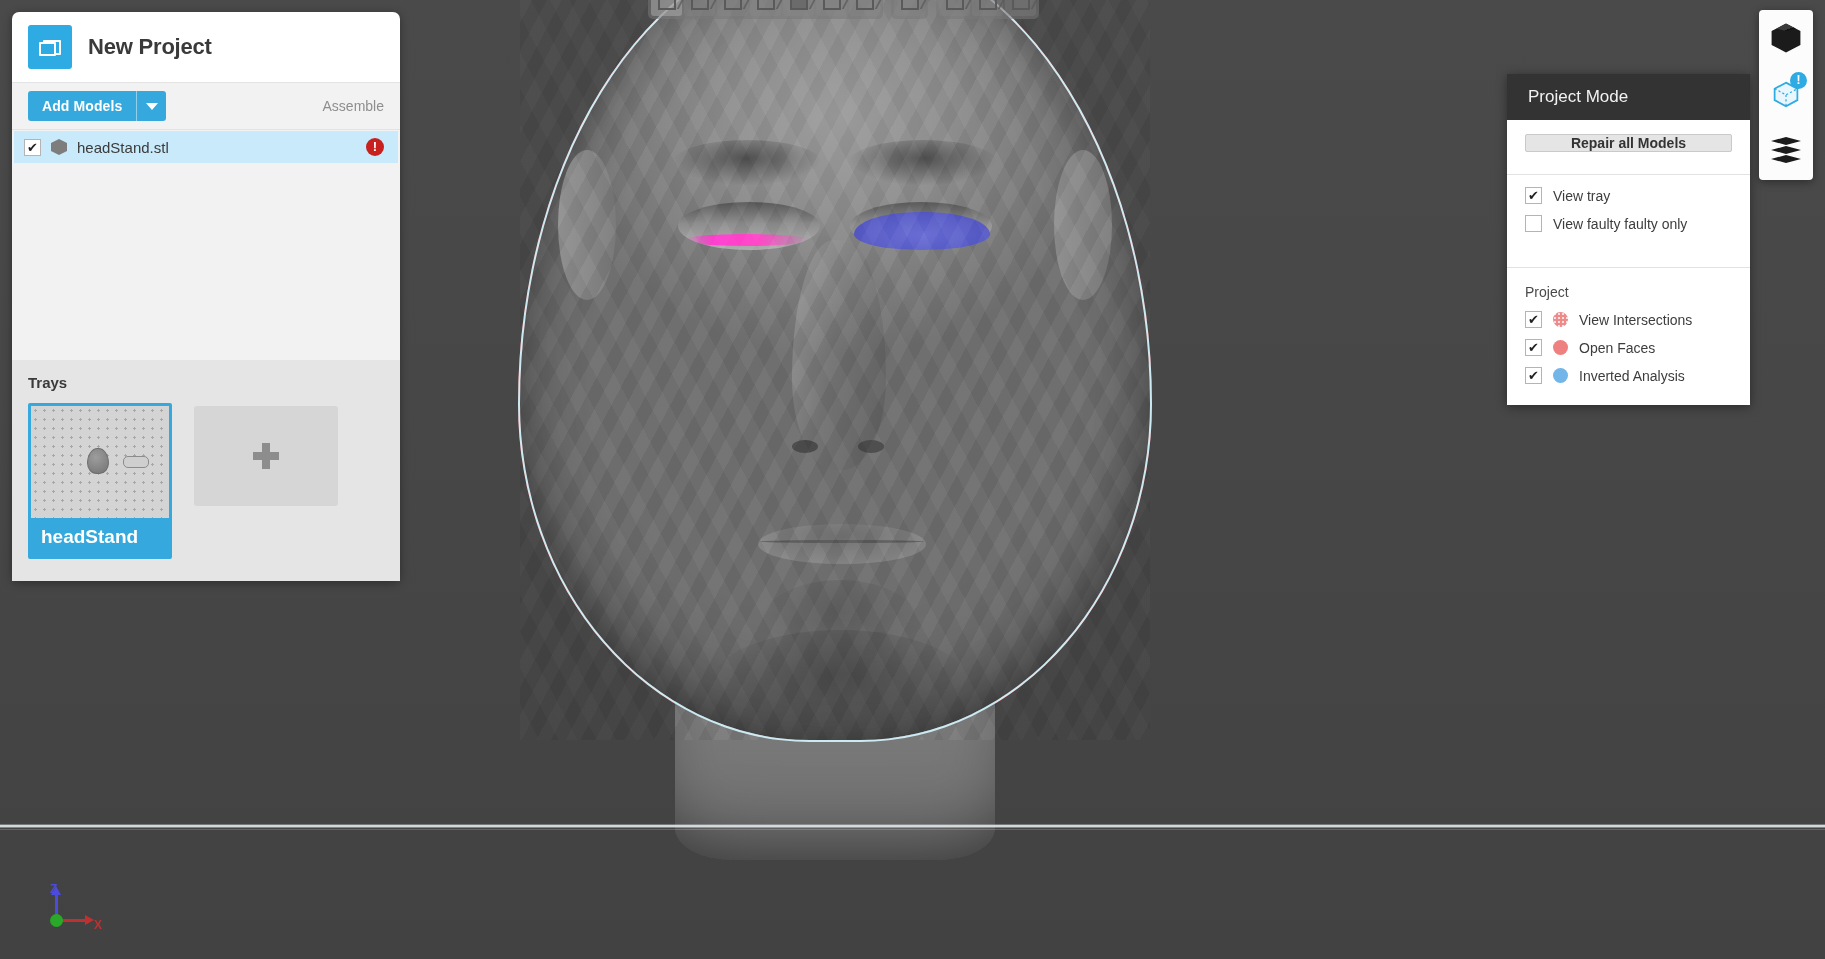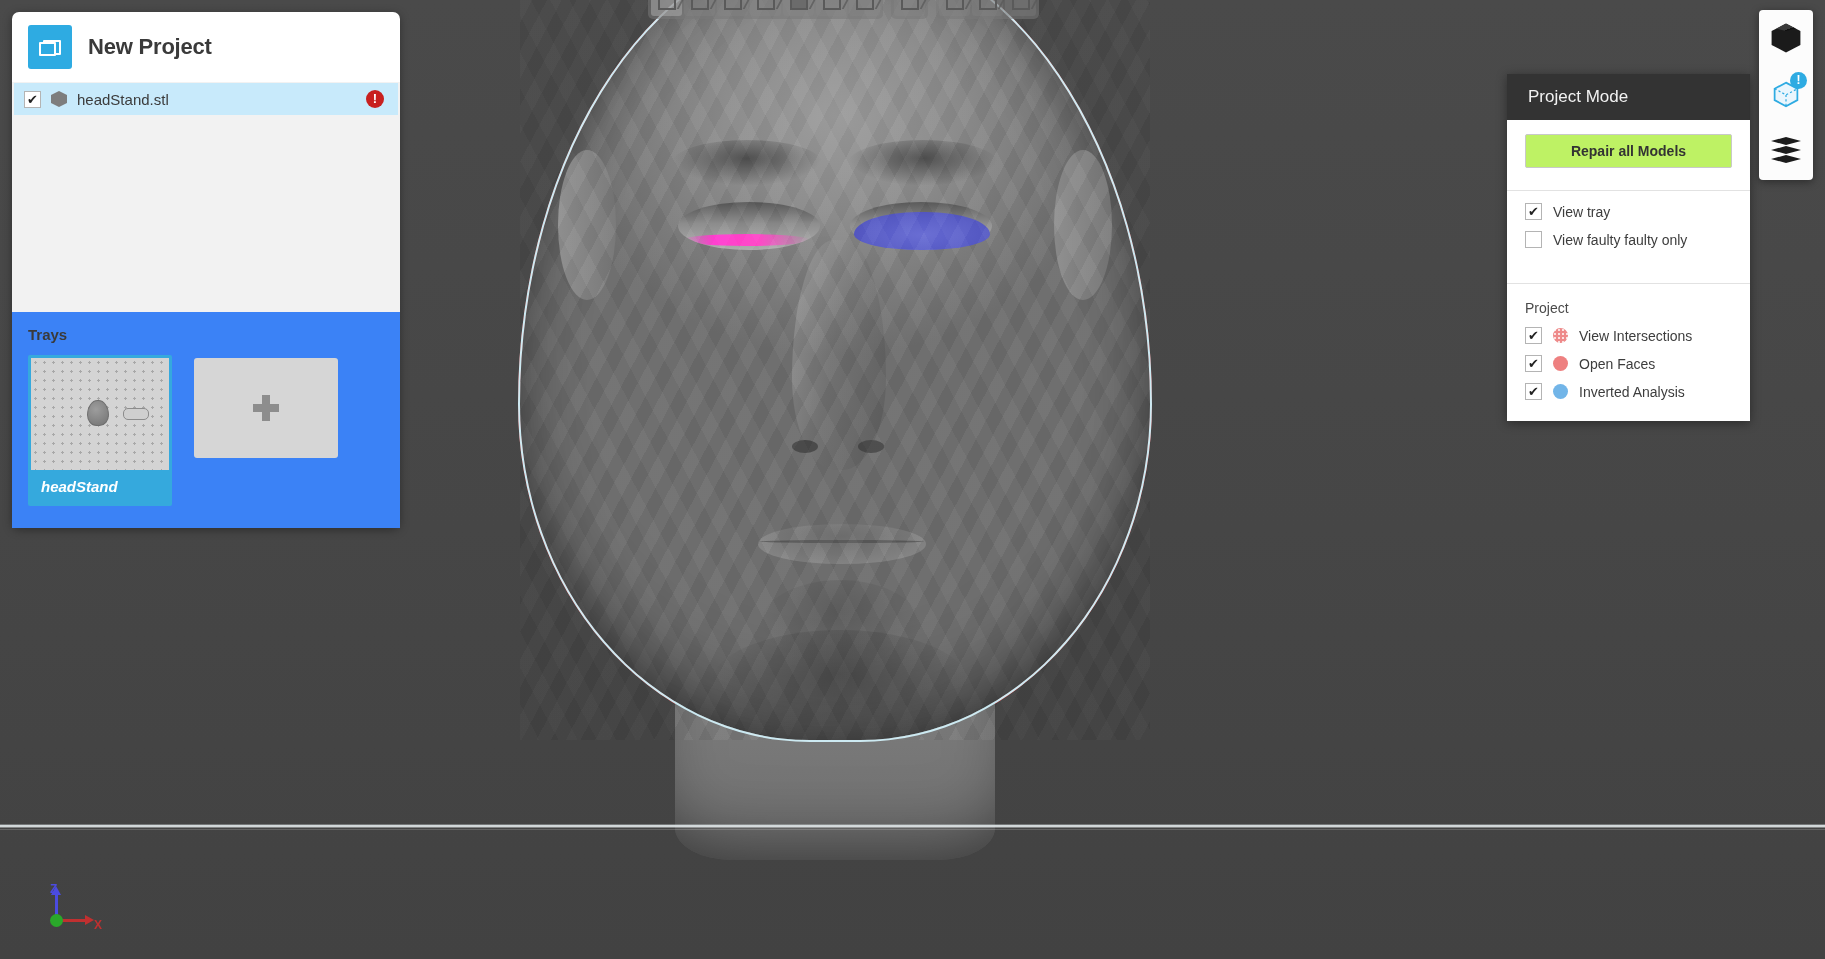--- a/index.html
+++ b/index.html
@@ -257,21 +257,21 @@
     clip-path: polygon(50% 0%, 100% 25%, 100% 75%, 50% 100%, 0% 75%, 0% 25%);
   }
   .model-name { font-size: 15px; color:#3b3b3b; flex:1; }
   .error-badge {
     width: 18px; height: 18px; border-radius: 50%;
     background: #c8201f; color:#fff;
     font-size: 13px; font-weight: bold; line-height: 18px;
     text-align:center; flex:0 0 auto; cursor:pointer;
   }
 
-  .trays-section { padding: 14px 5px 22px 16px; background:#3b82f6; }
+  .trays-section { padding: 14px 5px 22px 16px; background:#e5e5e5; }
   .trays-title { font-size: 15px; font-weight: bold; color:#3a3a3a; margin-bottom: 12px; }
   .tray-row { display:flex; gap: 22px; align-items:flex-start; }
   .tray-card {
     width: 144px; border: 3px solid #35a9dd; border-radius: 2px;
     cursor:pointer; overflow:hidden;
   }
   .tray-thumb {
     height: 112px;
     background-color: #d4d4d4;
     background-image: radial-gradient(circle, #a8a8a8 1px, transparent 1.2px);
@@ -283,22 +283,22 @@
     border-radius: 48% 48% 42% 42% / 58% 58% 42% 42%;
     background: radial-gradient(circle at 40% 35%, #9d9d9d, #737373);
     border:1px solid #6e6e6e;
   }
   .tray-mini-part {
     position:absolute; left: 92px; top: 50px; width: 26px; height: 12px;
     border:1px solid #8c8c8c; border-radius: 5px;
     background: #cfcfcf;
   }
   .tray-label {
-    background: #35a9dd; color:#fff; font-style: italic; font-weight:bold;
-    font-size: 15px; padding: 8px 10px;
+    background: #35a9dd; color:#fff; font-weight:bold;
+    font-size: 19px; padding: 8px 10px;
   }
   .tray-add {
     width: 144px; height: 100px; background:#d6d6d6; border-radius: 3px;
     display:flex; align-items:center; justify-content:center; cursor:pointer;
     margin-top: 3px;
   }
   .plus-glyph { position:relative; width: 26px; height: 26px; }
   .plus-glyph::before, .plus-glyph::after {
     content:""; position:absolute; background:#8d8d8d;
   }
@@ -312,22 +312,22 @@
     background:#fff;
     box-shadow: 0 2px 10px rgba(0,0,0,.4);
     z-index: 40;
   }
   .ap-header {
     background:#333333; color:#f2f2f2;
     font-size: 17px; padding: 13px 21px;
   }
   .ap-body { padding: 14px 18px 8px 18px; }
   .btn-repair {
-    width: 100%; padding: 8px 0;
-    background: #bef264; border: 1px solid #c9c9c9; border-radius: 2px;
+    width: 100%; padding: 0 0;
+    background: #e5e5e5; border: 1px solid #c9c9c9; border-radius: 2px;
     font-family:"Liberation Sans", sans-serif;
     font-size: 14px; font-weight: bold; color:#333; cursor:pointer;
   }
   .ap-divider { height:1px; background:#e2e2e2; margin: 14px 0 0 0; }
   .ap-checks { padding: 12px 18px 10px 18px; }
   .ap-check {
     display:flex; align-items:center; gap: 11px;
     margin-bottom: 11px; cursor:pointer;
   }
   .ap-check .chk { width:17px; height:17px; }
@@ -487,20 +487,29 @@
   <div class="project-header">
     <div class="folder-icon">
       <span class="folder-glyph">
         <span class="back"></span>
           <span class="front"></span>
       </span>
     </div>
     <div class="project-title">New Project</div>
   </div>
 
+  <div class="models-toolbar">
+    <div class="add-models-group">
+      <button class="btn-add-models">Add Models</button>
+      <button class="btn-add-caret">
+        <span class="caret-down"></span>
+      </button>
+    </div>
+    <div class="assemble-link">Assemble</div>
+  </div>
 
   <div class="models-list">
     <div class="model-row">
       <span class="chk">✔</span>
       <span class="model-cube-icon"></span>
       <span class="model-name">headStand.stl</span>
       <span class="error-badge">!</span>
     </div>
   </div>
 

